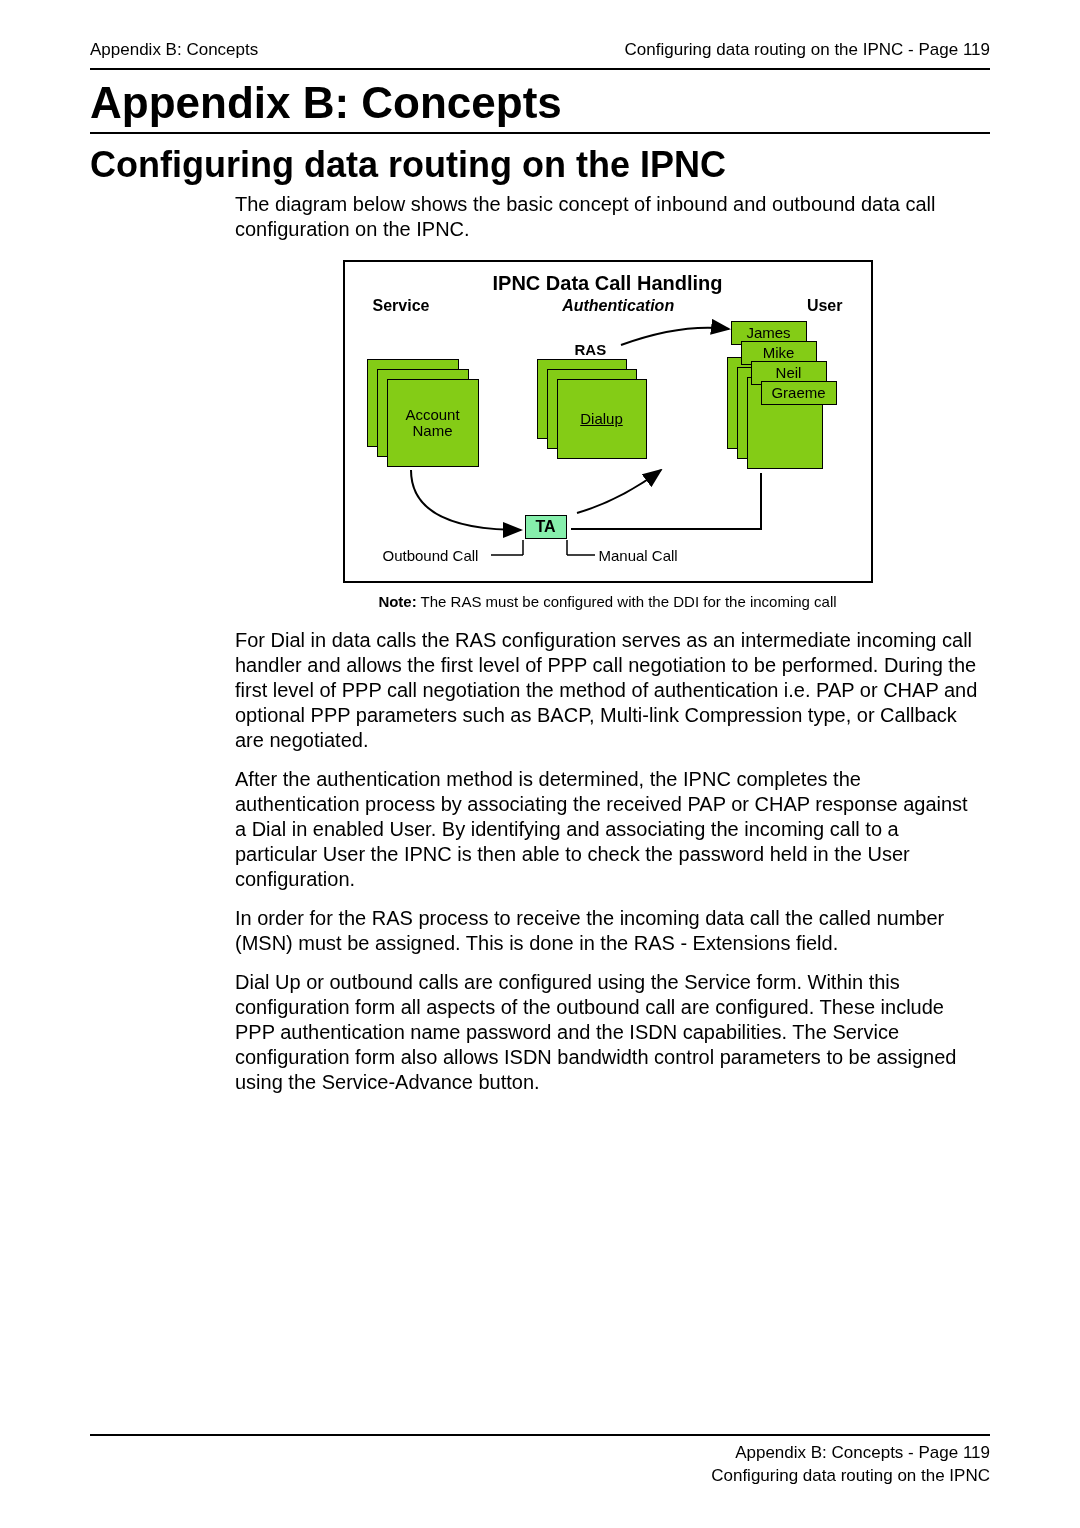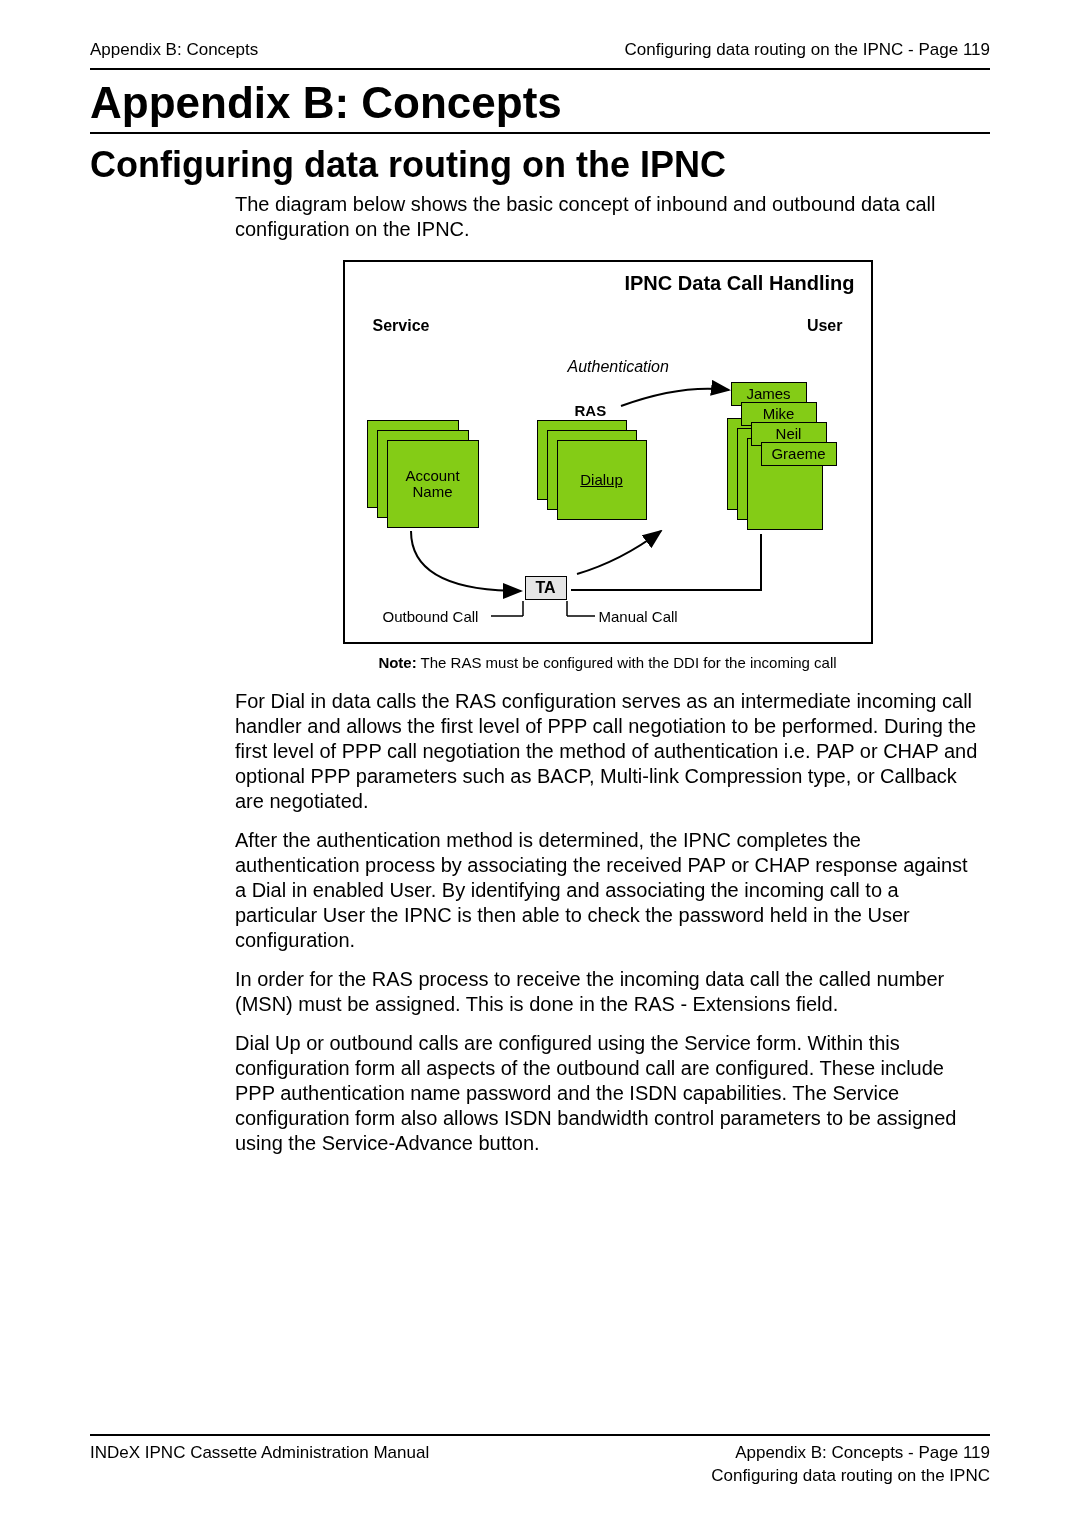--- a/index.html
+++ b/index.html
@@ -59,44 +59,44 @@
     justify-content: center;
     margin: 18px 0 8px 0;
   }
   .diagram-box {
     border: 2px solid #000;
     width: 530px;
     padding: 10px 16px 6px 16px;
     box-sizing: border-box;
   }
   .diagram-title {
-    text-align: right;
+    text-align: center;
     font-weight: bold;
     font-size: 20px;
-    margin-bottom: 22px;
+    margin-bottom: 2px;
   }
   .diagram-top-labels {
     display: flex;
     justify-content: space-between;
     font-size: 16px;
     padding: 0 12px;
   }
   .diagram-top-labels .svc { font-weight: bold; }
-  .diagram-top-labels .auth { font-style: italic; font-weight: normal; margin-top: 41px; }
+  .diagram-top-labels .auth { font-style: italic; font-weight: bold; }
   .diagram-top-labels .usr { font-weight: bold; }
   .diagram-canvas { position: relative; height: 260px; }
   .stacked-box {
     position: absolute; border: 1.5px solid #000; background: #84cc16;
     font-size: 15px; display: flex; align-items: center; justify-content: center;
     text-align: center; line-height: 1.1;
   }
   .small-label { position: absolute; font-size: 15px; }
   .ras-label { font-weight: bold; }
   .ta-box {
-    position: absolute; border: 1.5px solid #000; background: #e5e5e5;
+    position: absolute; border: 1.5px solid #000; background: #86efac;
     font-weight: bold; font-size: 16px; padding: 2px 10px;
   }
   .handle-bar {
     border-top: 1.5px solid #000;
     margin-top: 4px;
     padding-top: 6px;
     text-align: center;
     font-weight: bold;
     font-size: 18px;
   }
@@ -212,21 +212,20 @@
     <p class="body">For Dial in data calls the RAS configuration serves as an intermediate incoming call handler and allows the first level of PPP call negotiation to be performed. During the first level of PPP call negotiation the method of authentication i.e. PAP or CHAP and optional PPP parameters such as BACP, Multi-link Compression type, or Callback are negotiated.</p>
     <p class="body">After the authentication method is determined, the IPNC completes the authentication process by associating the received PAP or CHAP response against a Dial in enabled User. By identifying and associating the incoming call to a particular User the IPNC is then able to check the password held in the User configuration.</p>
     <p class="body">In order for the RAS process to receive the incoming data call the called number (MSN) must be assigned. This is done in the RAS - Extensions field.</p>
     <p class="body">Dial Up or outbound calls are configured using the Service form. Within this configuration form all aspects of the outbound call are configured. These include PPP authentication name password and the ISDN capabilities. The Service configuration form also allows ISDN bandwidth control parameters to be assigned using the Service-Advance button.</p>
   </div>
 
   <div class="footer">
     <hr class="footer-rule">
     <div class="footer-row">
       <div>
-        <div>INDeX IPNC Cassette Administration Manual</div>
       </div>
       <div class="footer-col-right">
         <div>Appendix B: Concepts - Page 119</div>
         <div>Configuring data routing on the IPNC</div>
       </div>
     </div>
   </div>
 
 </div>
 

